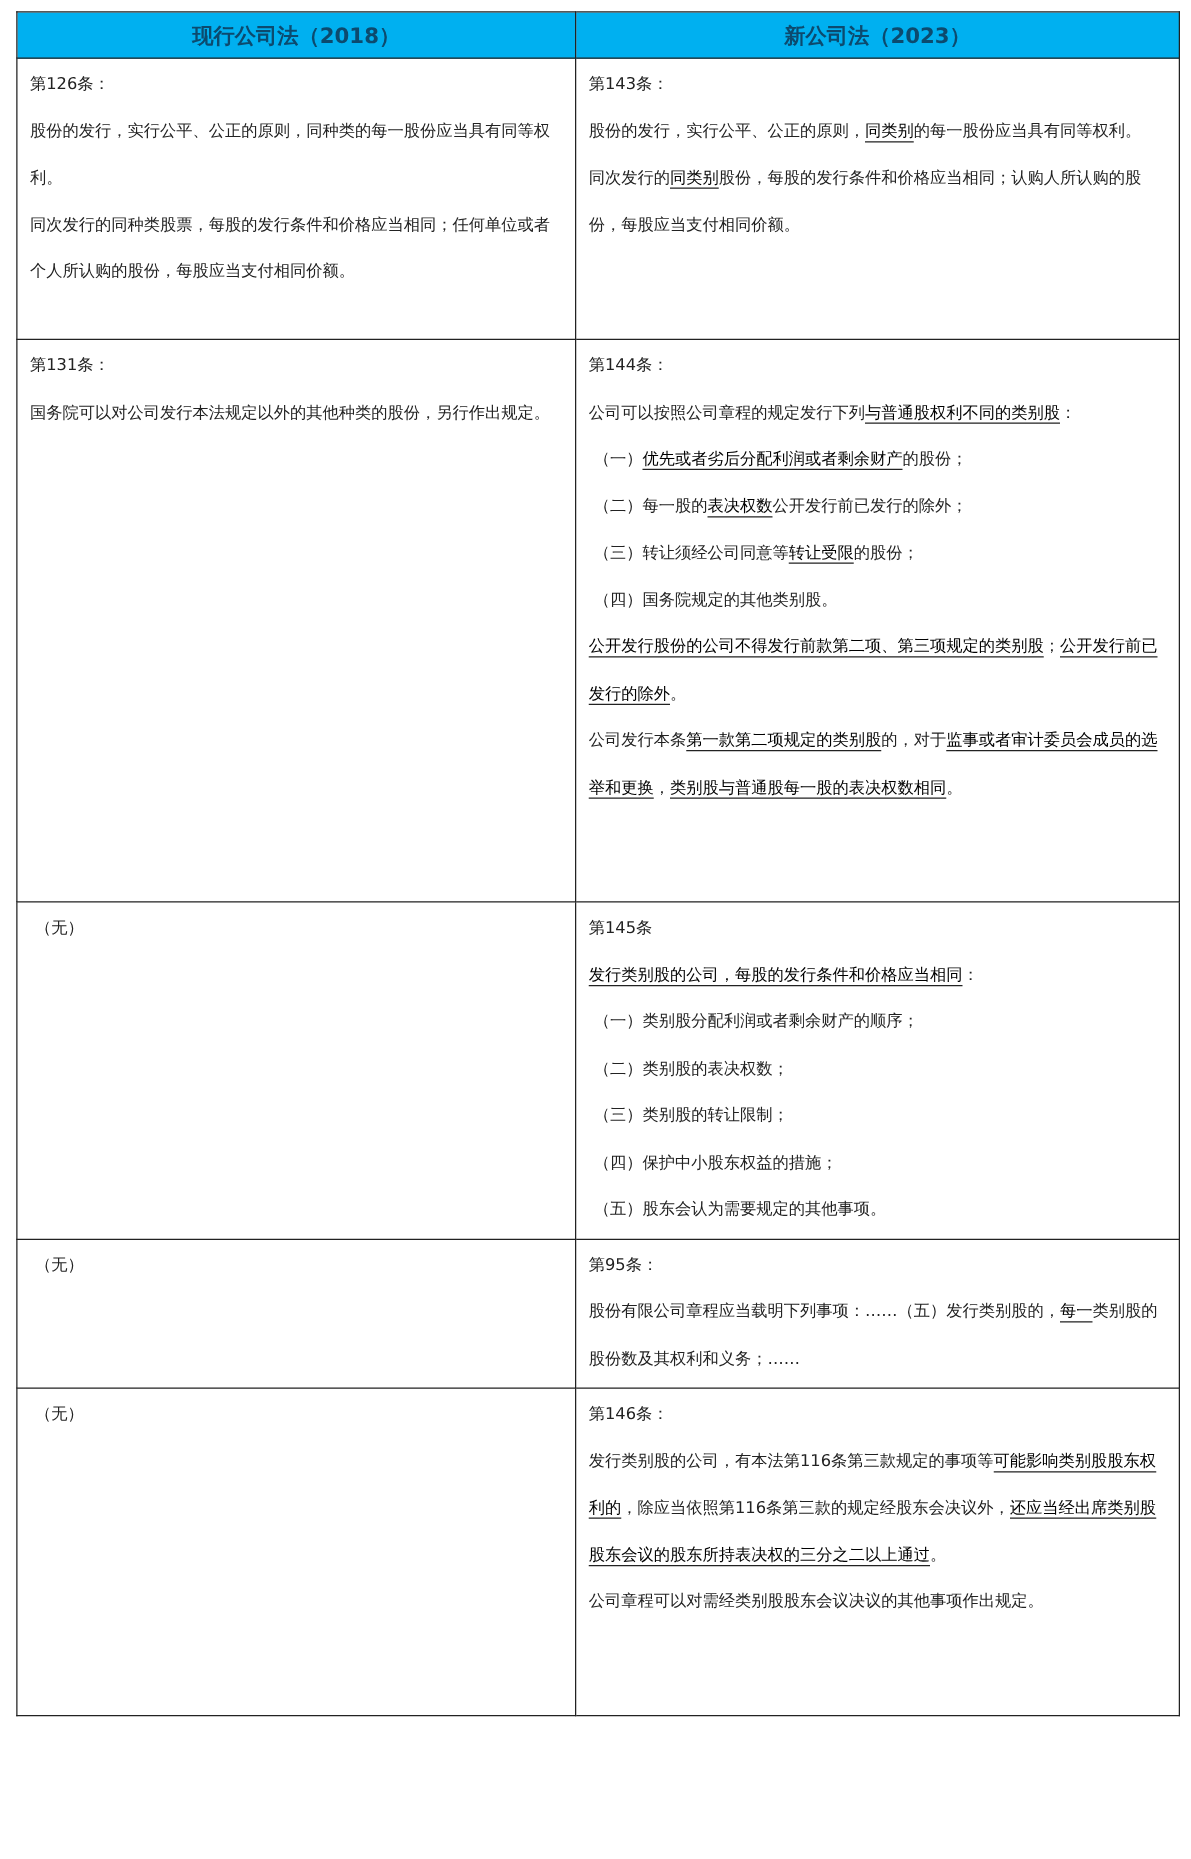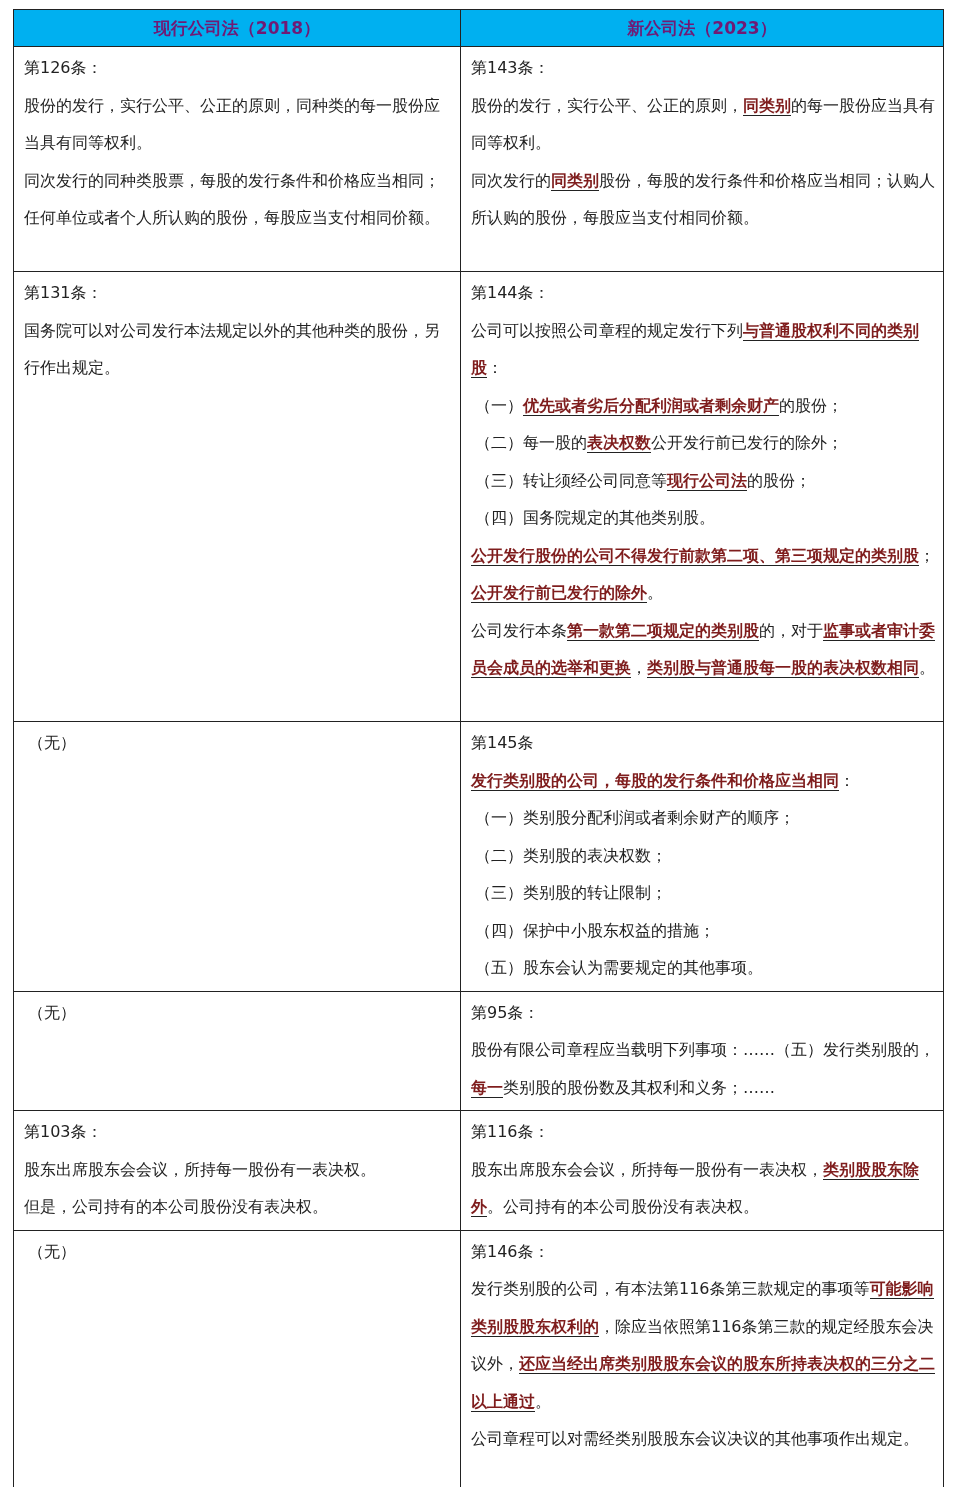--- a/index.html
+++ b/index.html
@@ -5,27 +5,27 @@
   html, body { margin: 0; padding: 0; background: #ffffff; }
   body { width: 953px; height: 1487px; position: relative; font-family: "DejaVu Sans", "Liberation Sans", sans-serif; color: #222222; }
   table.cmp {
     position: absolute; left: 13px; top: 9px;
     width: 930px; border-collapse: collapse; table-layout: fixed;
   }
   table.cmp col.c1 { width: 447px; }
   table.cmp col.c2 { width: 483px; }
   table.cmp th, table.cmp td { border: 1.5px solid #222222; vertical-align: top; }
   table.cmp th {
-    background: #00b0f0; color: #701a75; font-weight: bold; font-size: 17px;
+    background: #00b0f0; color: #0c4a6e; font-weight: bold; font-size: 17px;
     height: 36px; padding: 0; text-align: center; vertical-align: middle;
   }
-  table.cmp td { padding: 2px 8px 4px 10px; font-size: 16px; line-height: 37.5px; }
+  table.cmp td { padding: 2px 8px 4px 10px; font-size: 13px; line-height: 37.5px; }
   .p { margin: 0; }
   .item { margin: 0; padding-left: 4px; }
-  .b { font-weight: bold; color: #7f1d1d; border-bottom: 1.5px solid #222222; text-align: center; }
+  .b { font-weight: normal; color: #000000; border-bottom: 1.5px solid #222222; text-align: center; }
   .none { padding-left: 4px; }
 </style>
 </head>
 <body>
 
 <table class="cmp">
   <colgroup>
       <col class="c1">
       <col class="c2">
     </colgroup>
@@ -51,21 +51,21 @@
       <tr style="height: 450px; margin-top: 17px;">
         <td>
           <div class="p">第131条：</div>
           <div class="p"><span>国务院可以对公司发行本法规定以外的其他种类的股份，另行作出规定。</span></div>
         </td>
         <td>
           <div class="p">第144条：</div>
           <div class="p"><span>公司可以按照公司章程的规定发行下列</span><span class="b">与普通股权利不同的类别股</span><span>：</span></div>
           <div class="item"><span>（一）</span><span class="b">优先或者劣后分配利润或者剩余财产</span><span>的股份；</span></div>
           <div class="item"><span>（二）每一股的</span><span class="b">表决权数</span><span>公开发行前已发行的除外；</span></div>
-          <div class="item"><span>（三）转让须经公司同意等</span><span class="b">现行公司法</span><span>的股份；</span></div>
+          <div class="item"><span>（三）转让须经公司同意等</span><span class="b">转让受限</span><span>的股份；</span></div>
           <div class="item"><span>（四）国务院规定的其他类别股。</span></div>
           <div class="p"><span class="b">公开发行股份的公司不得发行前款第二项、第三项规定的类别股</span><span>；</span><span class="b">公开发行前已发行的除外</span><span>。</span></div>
           <div class="p"><span>公司发行本条</span><span class="b">第一款第二项规定的类别股</span><span>的，对于</span><span class="b">监事或者审计委员会成员的选举和更换</span><span>，</span><span class="b">类别股与普通股每一股的表决权数相同</span><span>。</span></div>
         </td>
       </tr>
       <tr style="height: 263px;">
         <td>
           <div class="p none"><span>（无）</span></div>
         </td>
         <td>
@@ -80,31 +80,20 @@
       </tr>
       <tr style="height: 113px;">
         <td>
           <div class="p none"><span>（无）</span></div>
         </td>
         <td>
           <div class="p">第95条：</div>
           <div class="p"><span>股份有限公司章程应当载明下列事项：……（五）发行类别股的，</span><span class="b">每一</span><span>类别股的股份数及其权利和义务；……</span></div>
         </td>
       </tr>
-      <tr style="height: 113px;">
-        <td>
-          <div class="p">第103条：</div>
-          <div class="p"><span>股东出席股东会会议，所持每一股份有一表决权。</span></div>
-          <div class="p"><span>但是，公司持有的本公司股份没有表决权。</span></div>
-        </td>
-        <td>
-          <div class="p">第116条：</div>
-          <div class="p"><span>股东出席股东会会议，所持每一股份有一表决权，</span><span class="b">类别股股东除外</span><span>。公司持有的本公司股份没有表决权。</span></div>
-        </td>
-      </tr>
       <tr style="height: 262px;">
         <td>
           <div class="p none"><span>（无）</span></div>
         </td>
         <td>
           <div class="p">第146条：</div>
           <div class="p"><span>发行类别股的公司，有本法第116条第三款规定的事项等</span><span class="b">可能影响类别股股东权利的</span><span>，除应当依照第116条第三款的规定经股东会决议外，</span><span class="b">还应当经出席类别股股东会议的股东所持表决权的三分之二以上通过</span><span>。</span></div>
           <div class="p"><span>公司章程可以对需经类别股股东会议决议的其他事项作出规定。</span></div>
         </td>
       </tr>

